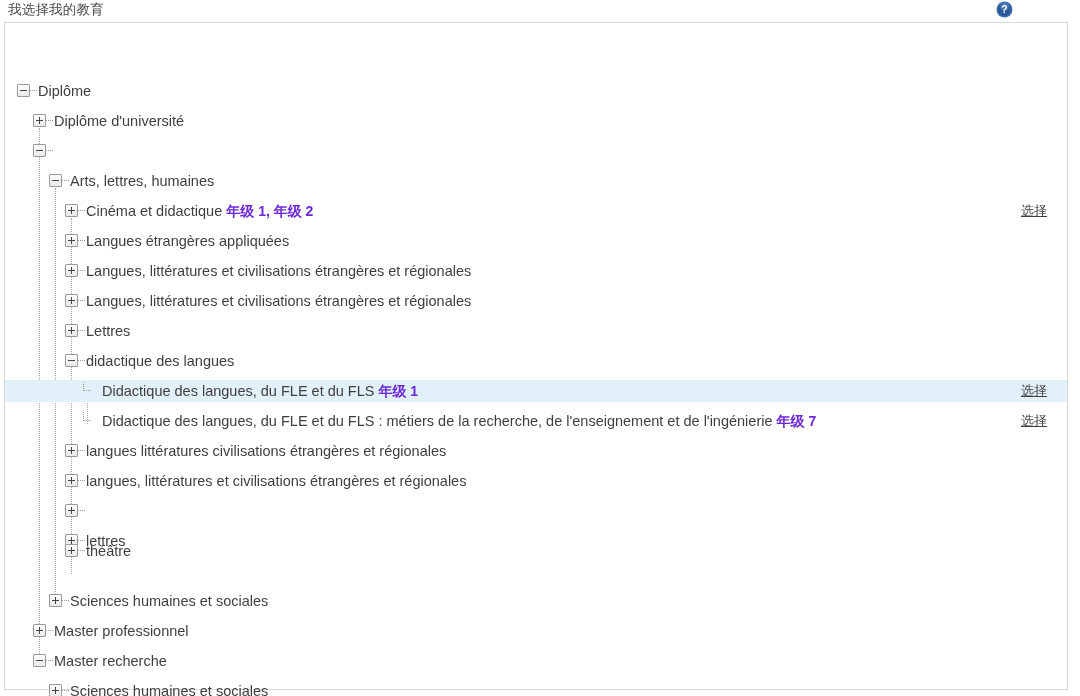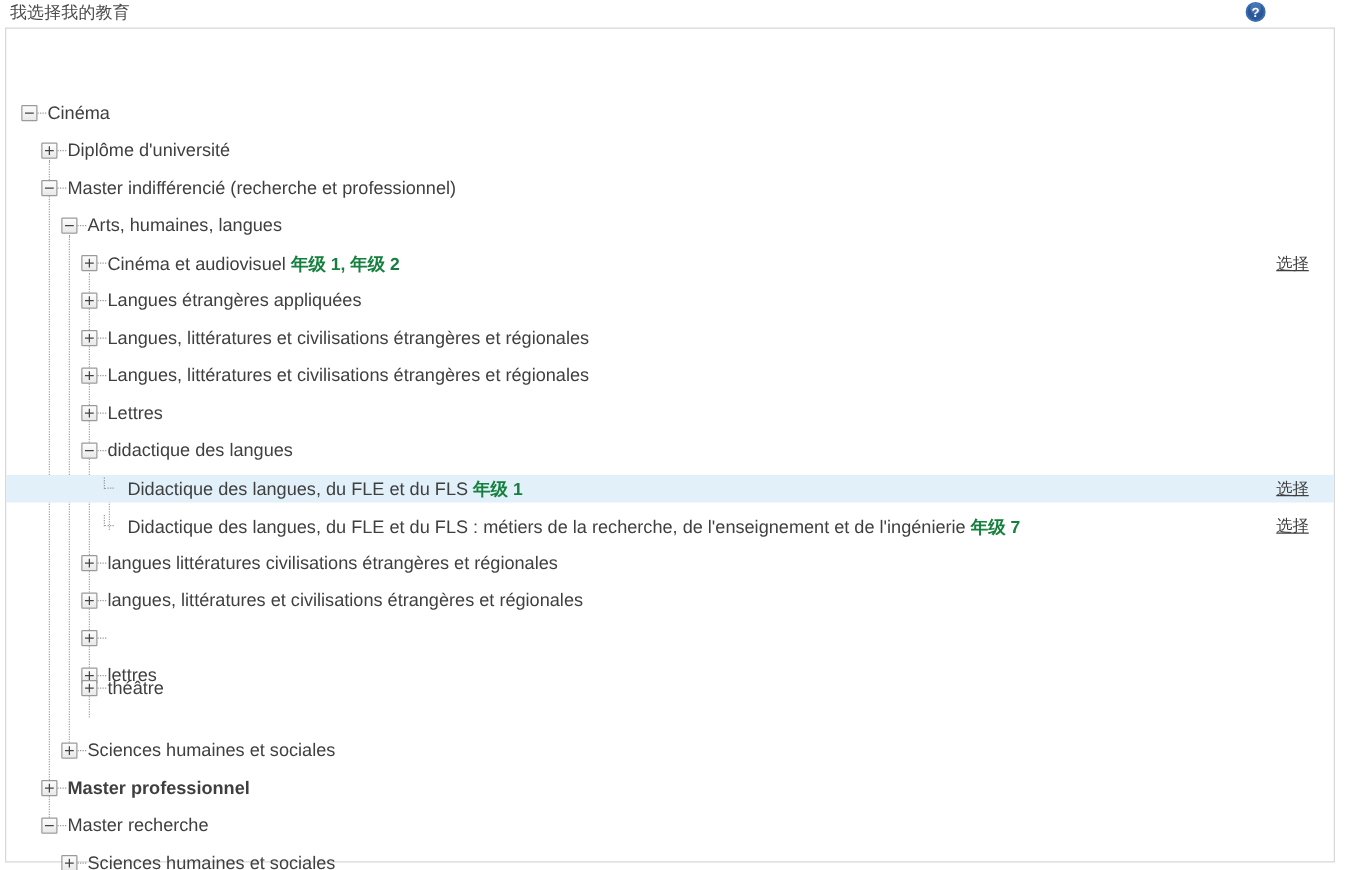--- a/index.html
+++ b/index.html
@@ -71,21 +71,21 @@
   .node-row.selected {
     background: #e2f0fa;
   }
   .node-label {
     font-size: 14.5px;
     color: #3f3f3f;
     white-space: nowrap;
     line-height: 22px;
   }
   .grade {
-    color: #15803d;
+    color: #6d28d9;
     font-weight: bold;
     font-size: 14px;
   }
   .select-link {
     position: absolute;
     right: 20px;
     top: 2px;
     font-size: 13px;
     color: #3f3f3f;
     text-decoration: underline;
@@ -164,41 +164,40 @@
 
 <div class="panel">
   <div class="tree" id="tree-root">
       <div class="rail" style="left: 34px; top: 105px; height: 536px;"></div>
       <div class="rail" style="left: 50px; top: 165px; height: 416px;"></div>
       <div class="rail" style="left: 66px; top: 195px; height: 356px;"></div>
       <div class="rail" style="left: 82px; top: 375px; height: 26px;"></div>
       <div class="node-row" style="top: 57px;">
         <div class="expander minus" style="left: 12px; top: 4px;"></div>
         <div class="expander-tail" style="left: 25px; top: 10px;"></div>
-        <span class="node-label" style="position: absolute; left: 33px; top: 0px;"><span>Cinéma</span></span>
+        <span class="node-label" style="position: absolute; left: 33px; top: 0px;"><span>Diplôme</span></span>
       </div>
       <div class="node-row" style="top: 87px;">
         <div class="expander plus" style="left: 28px; top: 4px;"></div>
         <div class="expander-tail" style="left: 41px; top: 10px;"></div>
         <span class="node-label" style="position: absolute; left: 49px; top: 0px;"><span>Diplôme d'université</span></span>
       </div>
       <div class="node-row" style="top: 117px;">
         <div class="expander minus" style="left: 28px; top: 4px;"></div>
         <div class="expander-tail" style="left: 41px; top: 10px;"></div>
-        <span class="node-label" style="position: absolute; left: 49px; top: 0px;"><span>Master indifférencié (recherche et professionnel)</span></span>
       </div>
       <div class="node-row" style="top: 147px;">
         <div class="expander minus" style="left: 44px; top: 4px;"></div>
         <div class="expander-tail" style="left: 57px; top: 10px;"></div>
-        <span class="node-label" style="position: absolute; left: 65px; top: 0px;"><span>Arts, humaines, langues</span></span>
+        <span class="node-label" style="position: absolute; left: 65px; top: 0px;"><span>Arts, lettres, humaines</span></span>
       </div>
       <div class="node-row" style="top: 177px;">
         <div class="expander plus" style="left: 60px; top: 4px;"></div>
         <div class="expander-tail" style="left: 73px; top: 10px;"></div>
-        <span class="node-label" style="position: absolute; left: 81px; top: 0px;"><span>Cinéma et audiovisuel</span> <span class="grade">年级 1, 年级 2</span></span>
+        <span class="node-label" style="position: absolute; left: 81px; top: 0px;"><span>Cinéma et didactique</span> <span class="grade">年级 1, 年级 2</span></span>
         <span class="select-link">选择</span>
       </div>
       <div class="node-row" style="top: 207px;">
         <div class="expander plus" style="left: 60px; top: 4px;"></div>
         <div class="expander-tail" style="left: 73px; top: 10px;"></div>
         <span class="node-label" style="position: absolute; left: 81px; top: 0px;"><span>Langues étrangères appliquées</span></span>
       </div>
       <div class="node-row" style="top: 237px;">
         <div class="expander plus" style="left: 60px; top: 4px;"></div>
         <div class="expander-tail" style="left: 73px; top: 10px;"></div>
@@ -251,21 +250,21 @@
       <div class="node-row" style="top: 517px;">
         <div class="expander plus" style="left: 60px; top: 4px;"></div>
         <div class="expander-tail" style="left: 73px; top: 10px;"></div>
         <span class="node-label" style="position: absolute; left: 81px; top: 0px;"><span>théâtre</span></span>
       </div>
       <div class="node-row" style="top: 567px;">
         <div class="expander plus" style="left: 44px; top: 4px;"></div>
         <div class="expander-tail" style="left: 57px; top: 10px;"></div>
         <span class="node-label" style="position: absolute; left: 65px; top: 0px;"><span>Sciences humaines et sociales</span></span>
       </div>
-      <div class="node-row" style="top: 597px; font-weight: bold;">
+      <div class="node-row" style="top: 597px;">
         <div class="expander plus" style="left: 28px; top: 4px;"></div>
         <div class="expander-tail" style="left: 41px; top: 10px;"></div>
         <span class="node-label" style="position: absolute; left: 49px; top: 0px;"><span>Master professionnel</span></span>
       </div>
       <div class="node-row" style="top: 627px;">
         <div class="expander minus" style="left: 28px; top: 4px;"></div>
         <div class="expander-tail" style="left: 41px; top: 10px;"></div>
         <span class="node-label" style="position: absolute; left: 49px; top: 0px;"><span>Master recherche</span></span>
       </div>
       <div class="node-row" style="top: 657px;">

